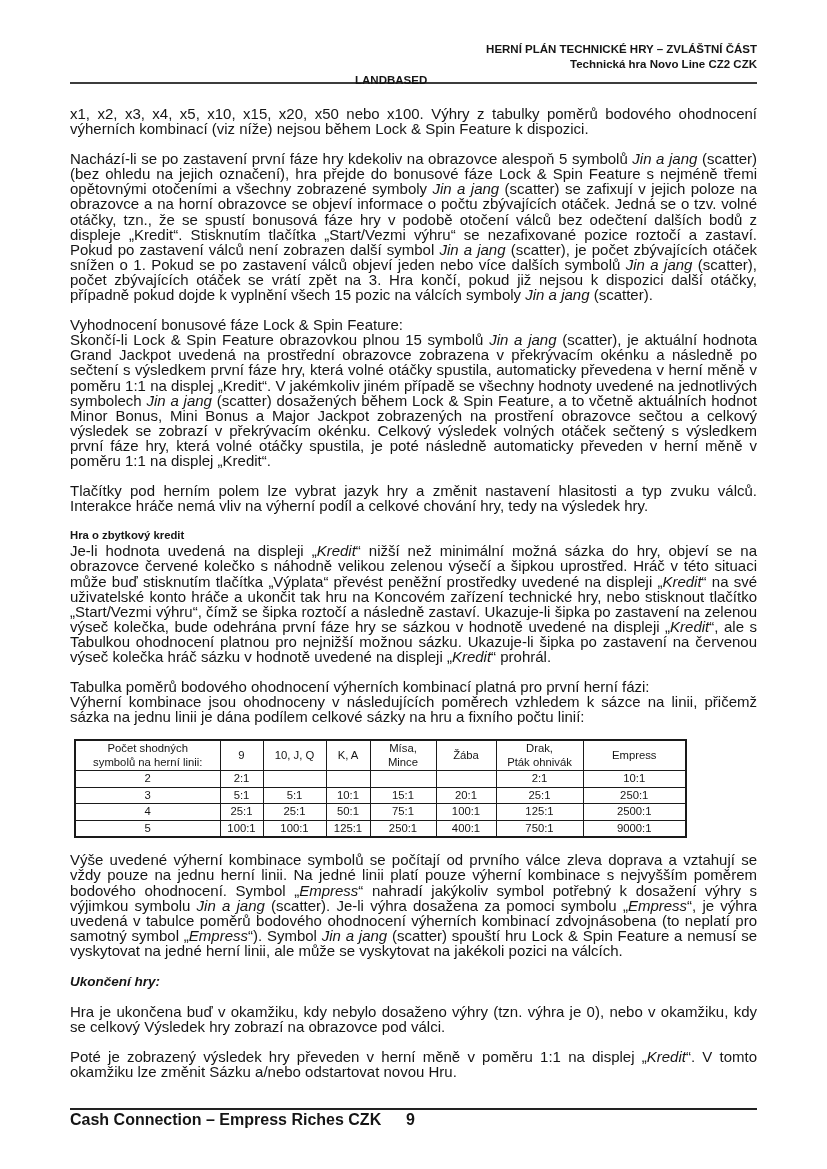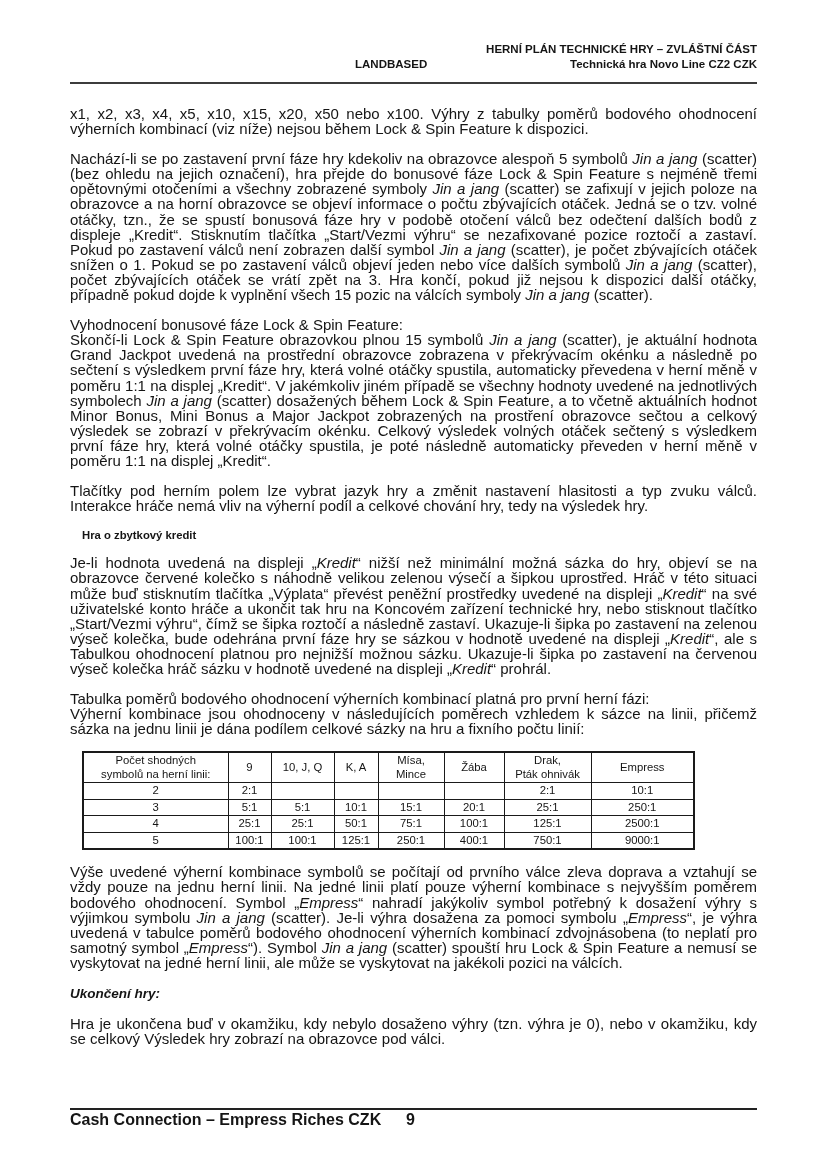--- a/index.html
+++ b/index.html
@@ -10,39 +10,39 @@
     font-family: "Liberation Sans", "DejaVu Sans", sans-serif;
     color: #151515;
     overflow: hidden;
   }
   .page { width: 827px; height: 1169px; padding: 42px 70px 0 70px; position: relative; }
 
   
   .hdr { font-weight: bold; font-size: 11.5px; line-height: 15px; }
   .hdr-line1 { text-align: right; }
   .hdr-line2 { position: relative; text-align: right; }
-  .hdr-landbased { position: absolute; left: 285px; top: 0; }
+  .hdr-landbased { position: absolute; left: 285px; top: 16px; }
   .hdr-rule { border: 0; border-top: 2px solid #3c3c3c; margin-top: 10px; }
 
   
   main { display: block; }
   .para {
     font-size: 15px; line-height: 15.1px;
     text-align: justify;
     margin: 0 0 15px 0;
   }
   .para.first { margin-top: 22px; }
-  .subhead { font-size: 11.3px; line-height: 15.1px; font-weight: bold; margin: 12px; }
+  .subhead { font-size: 11.3px; line-height: 15.1px; font-weight: bold; margin: 0; }
   .big-heading { font-size: 13.5px; line-height: 17px; font-weight: bold; margin: 5px 0 14px 0; font-style: italic; }
   i { font-style: italic; }
 
   
   table.payout {
     border-collapse: collapse;
-    margin: 5px 0 14px 12px;
+    margin: 5px 0 14px 4px;
     table-layout: fixed;
     font-size: 11.3px;
     border: 2px solid #1a1a1a;
   }
   table.payout th, table.payout td {
     border: 1px solid #1a1a1a;
     text-align: center;
     vertical-align: middle;
     font-weight: normal;
     padding: 1px 2px;
@@ -162,20 +162,21 @@
         </tr>
       </tbody>
     </table>
 
     <p class="para">Výše uvedené výherní kombinace symbolů se počítají od prvního válce zleva doprava a vztahují se vždy pouze na jednu herní linii. Na jedné linii platí pouze výherní kombinace s nejvyšším poměrem bodového ohodnocení. Symbol „<i>Empress</i>“ nahradí jakýkoliv symbol potřebný k dosažení výhry s výjimkou symbolu <i>Jin a jang</i> (scatter). Je-li výhra dosažena za pomoci symbolu „<i>Empress</i>“, je výhra uvedená v tabulce poměrů bodového ohodnocení výherních kombinací zdvojnásobena (to neplatí pro samotný symbol „<i>Empress</i>“). Symbol <i>Jin a jang</i> (scatter) spouští hru Lock &amp; Spin Feature a nemusí se vyskytovat na jedné herní linii, ale může se vyskytovat na jakékoli pozici na válcích.</p>
 
     <h2 class="big-heading">Ukončení hry:</h2>
 
     <p class="para">Hra je ukončena buď v okamžiku, kdy nebylo dosaženo výhry (tzn. výhra je 0), nebo v okamžiku, kdy se celkový Výsledek hry zobrazí na obrazovce pod válci.</p>
 
+    <p class="para">Poté je zobrazený výsledek hry převeden v herní měně v poměru 1:1 na displej „<i>Kredit</i>“. V tomto okamžiku lze změnit Sázku a/nebo odstartovat novou Hru.</p>
   </main>
 
   <footer class="footer">
     <div class="footer-inner">
       <span>Cash Connection – Empress Riches CZK</span>
       <span class="footer-page">9</span>
     </div>
   </footer>
 
 </div>

